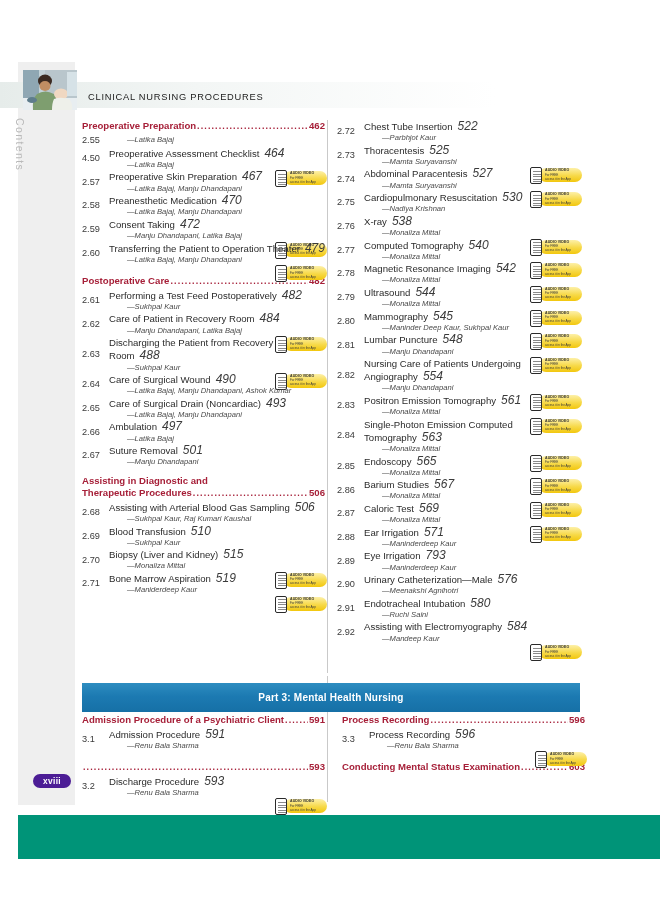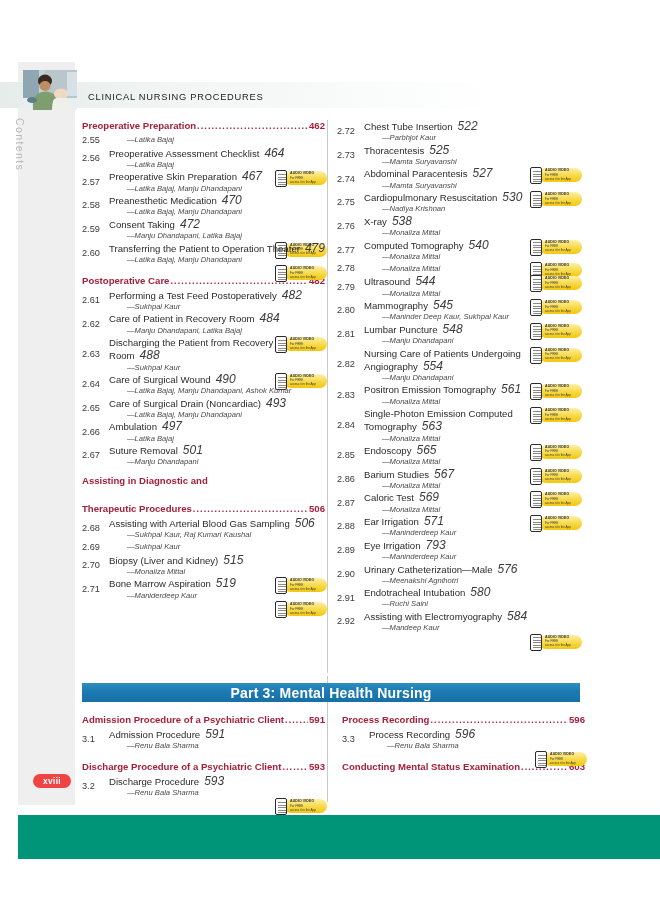--- a/index.html
+++ b/index.html
@@ -185,24 +185,24 @@
   .av .t2 {
     font-size: 3px;
     color: #3a3a3a;
     line-height: 4px;
   }
 
   
   .part-banner {
     position: absolute;
     left: 82px; top: 683px;
-    width: 498px; height: 19px;
+    width: 498px; height: 29px;
     background: linear-gradient(to bottom, #2e8dc0 0%, #1c7ab2 45%, #1670a6 100%);
     color: #ffffff;
-    font-size: 14px;
+    font-size: 10px;
     font-weight: bold;
     display: flex;
     align-items: center;
     justify-content: center;
     letter-spacing: 0.2px;
   }
 
   
   .b-col { position: absolute; top: 714px; width: 243px; }
   .b-col-left  { left: 82px; }
@@ -213,21 +213,21 @@
     width: 1px; height: 126px;
     background: #c9c9c9;
   }
 
   
   .pagenum {
     position: absolute;
     left: 33px; top: 774px;
     width: 38px; height: 14px;
     border-radius: 7px;
-    background: #ef4444;
+    background: #4c1d95;
     color: #ffffff;
     font-size: 8.4px;
     font-weight: bold;
     display: flex;
     align-items: center;
     justify-content: center;
     letter-spacing: 0.3px;
   }
 
   
@@ -277,21 +277,21 @@
       <div class="entry">
         <div class="entry-row">
           <div class="e-num">2.55</div>
           <div class="e-body">
             <div class="e-auth">—Latika Bajaj</div>
           </div>
         </div>
       </div>
       <div class="entry">
         <div class="entry-row">
-          <div class="e-num">2.56</div>
+          <div class="e-num">4.50</div>
           <div class="e-body">
             <div class="e-title">Preoperative Assessment Checklist<span class="e-pg">464</span></div>
             <div class="e-auth">—Latika Bajaj</div>
           </div>
         </div>
         <div class="av">
           <div class="pill"></div>
           <div class="phone"></div>
           <div class="txt">
             <div class="t1">AUDIO VIDEO</div>
@@ -434,38 +434,39 @@
       <div class="entry">
         <div class="entry-row">
           <div class="e-num">2.67</div>
           <div class="e-body">
             <div class="e-title">Suture Removal<span class="e-pg">501</span></div>
             <div class="e-auth">—Manju Dhandapani</div>
           </div>
         </div>
       </div>
       <div class="sec-head-ml">Assisting in Diagnostic and</div>
-      <div class="sec-head first" style="margin-top: 16px;">
+      <div class="sec-head first" style="margin-top: 0px;">
         <span class="sh-title">Therapeutic Procedures</span>
         <span class="sh-dots">..........................................................................................</span>
         <span class="sh-page">506</span>
       </div>
       <div class="entry">
         <div class="entry-row">
           <div class="e-num">2.68</div>
           <div class="e-body">
             <div class="e-title">Assisting with Arterial Blood Gas Sampling<span class="e-pg">506</span></div>
             <div class="e-auth">—Sukhpal Kaur, Raj Kumari Kaushal</div>
           </div>
         </div>
       </div>
       <div class="entry">
         <div class="entry-row">
           <div class="e-num">2.69</div>
           <div class="e-body">
+            <div class="e-title">Blood Transfusion<span class="e-pg">510</span></div>
             <div class="e-auth">—Sukhpal Kaur</div>
           </div>
         </div>
       </div>
       <div class="entry">
         <div class="entry-row">
           <div class="e-num">2.70</div>
           <div class="e-body">
             <div class="e-title">Biopsy (Liver and Kidney)<span class="e-pg">515</span></div>
             <div class="e-auth">—Monaliza Mittal</div>
@@ -588,20 +589,21 @@
             <div class="t1">AUDIO VIDEO</div>
             <div class="t2">For FREE</div>
             <div class="t2">access it in the App</div>
           </div>
         </div>
       </div>
       <div class="entry">
         <div class="entry-row">
           <div class="e-num">2.78</div>
           <div class="e-body">
+            <div class="e-title">Magnetic Resonance Imaging<span class="e-pg">542</span></div>
             <div class="e-auth">—Monaliza Mittal</div>
           </div>
         </div>
         <div class="av">
           <div class="pill"></div>
           <div class="phone"></div>
           <div class="txt">
             <div class="t1">AUDIO VIDEO</div>
             <div class="t2">For FREE</div>
             <div class="t2">access it in the App</div>
@@ -837,21 +839,20 @@
       <div class="entry">
         <div class="entry-row">
           <div class="e-num">3.1</div>
           <div class="e-body">
             <div class="e-title">Admission Procedure<span class="e-pg">591</span></div>
             <div class="e-auth">—Renu Bala Sharma</div>
           </div>
         </div>
       </div>
       <div class="sec-head">
-        <span class="sh-title">Discharge Procedure of a Psychiatric Client</span>
         <span class="sh-dots">..........................................................................................</span>
         <span class="sh-page">593</span>
       </div>
       <div class="entry">
         <div class="entry-row">
           <div class="e-num">3.2</div>
           <div class="e-body">
             <div class="e-title">Discharge Procedure<span class="e-pg">593</span></div>
             <div class="e-auth">—Renu Bala Sharma</div>
           </div>

